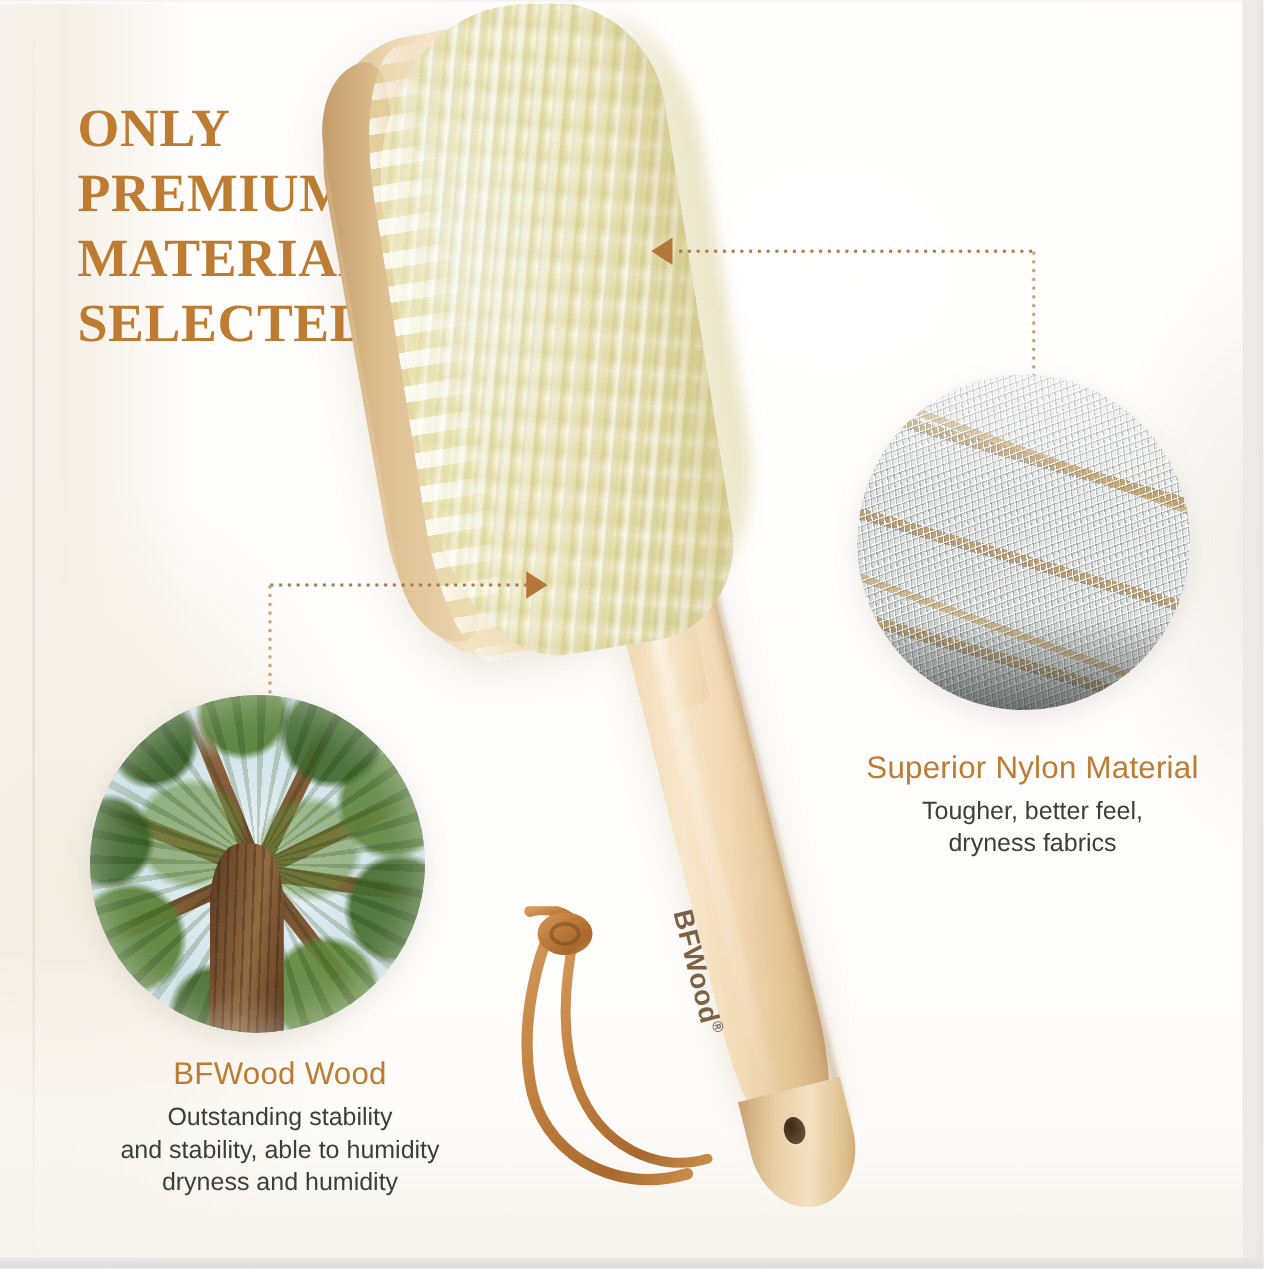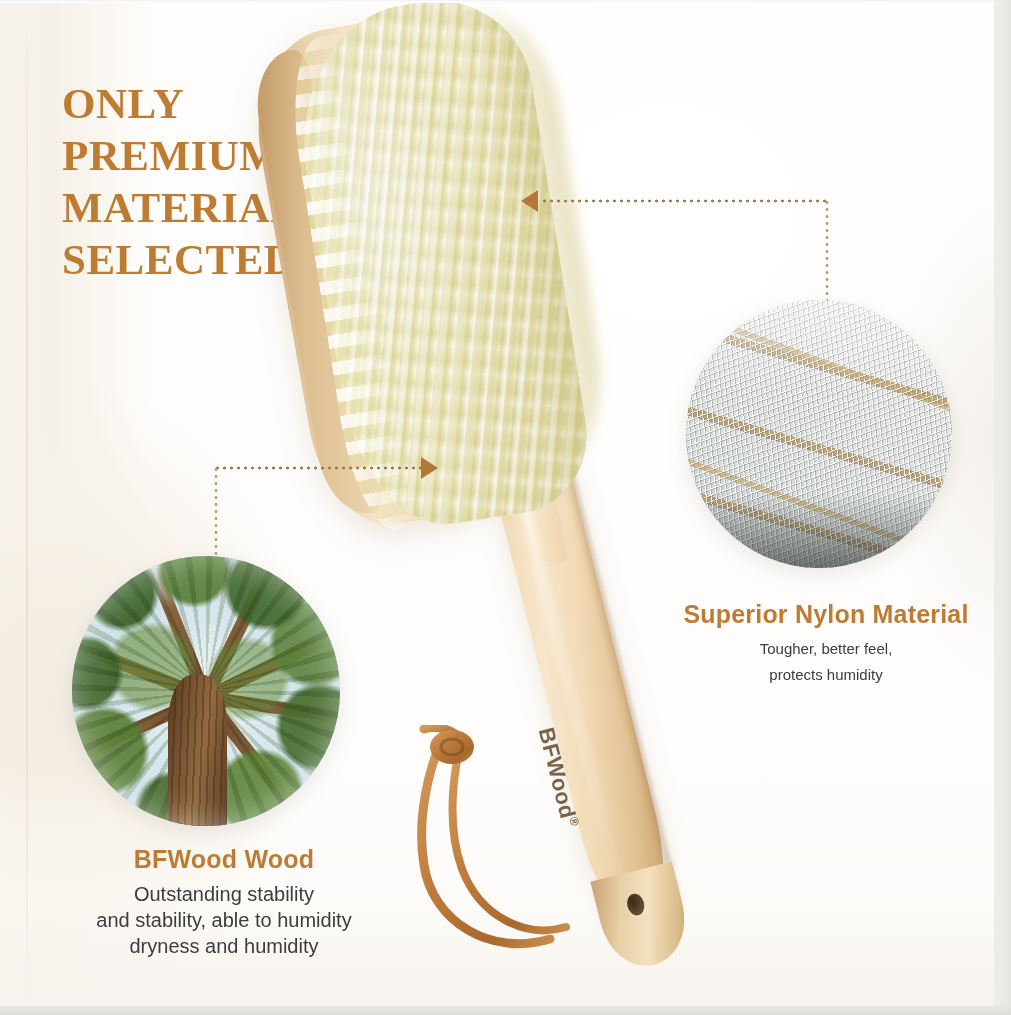--- a/index.html
+++ b/index.html
@@ -231,27 +231,27 @@
     background:linear-gradient(100deg,#54381f 0%,#7a5432 30%,#936a41 55%,#6c4828 85%,#4c3119 100%);}
   .tree .trunk-tex{position:absolute;left:36%;top:44%;width:22%;height:60%;
     border-radius:40% 40% 12% 12%/30% 30% 8% 8%;
     background:repeating-linear-gradient(92deg,
       rgba(40,26,13,.30) 0 2px,rgba(0,0,0,0) 2px 7px);}
   .tree .vign{position:absolute;inset:0;border-radius:50%;
     box-shadow:inset 0 0 34px rgba(255,255,255,.45);}
 
   
   .cap{position:absolute;text-align:center;}
-  .cap-title{font-family:"Liberation Sans",sans-serif;font-weight:700;
+  .cap-title{font-family:"Liberation Sans",sans-serif;font-weight:400;
     color:#bd7c32;letter-spacing:.2px;}
   .cap-body{font-family:"Liberation Sans",sans-serif;color:#3d3d3d;}
 
   #cap-right{left:648px;top:598px;width:356px;}
   #cap-right .cap-title{font-size:25px;line-height:32px;}
-  #cap-right .cap-body{font-size:15px;line-height:26px;margin-top:6px;}
+  #cap-right .cap-body{font-size:20px;line-height:26px;margin-top:6px;}
 
   #cap-left{left:44px;top:843px;width:360px;}
   #cap-left .cap-title{font-size:25px;line-height:32px;}
   #cap-left .cap-body{font-size:20px;line-height:26px;margin-top:6px;}
 </style>
 </head>
 <body>
 
 <div id="stage">
 
@@ -346,21 +346,21 @@
       <div class="trunk"></div>
       <div class="trunk-tex"></div>
       <div class="vign"></div>
     </div>
   </div>
 
   <div class="cap" id="cap-right">
     <div class="cap-title">Superior Nylon Material</div>
     <div class="cap-body">
       <div>Tougher, better feel,</div>
-      <div>protects humidity</div>
+      <div>dryness fabrics</div>
     </div>
   </div>
 
   <div class="cap" id="cap-left">
     <div class="cap-title">BFWood Wood</div>
     <div class="cap-body">
       <div>Outstanding stability</div>
       <div>and stability, able to humidity</div>
       <div>dryness and humidity</div>
     </div>

